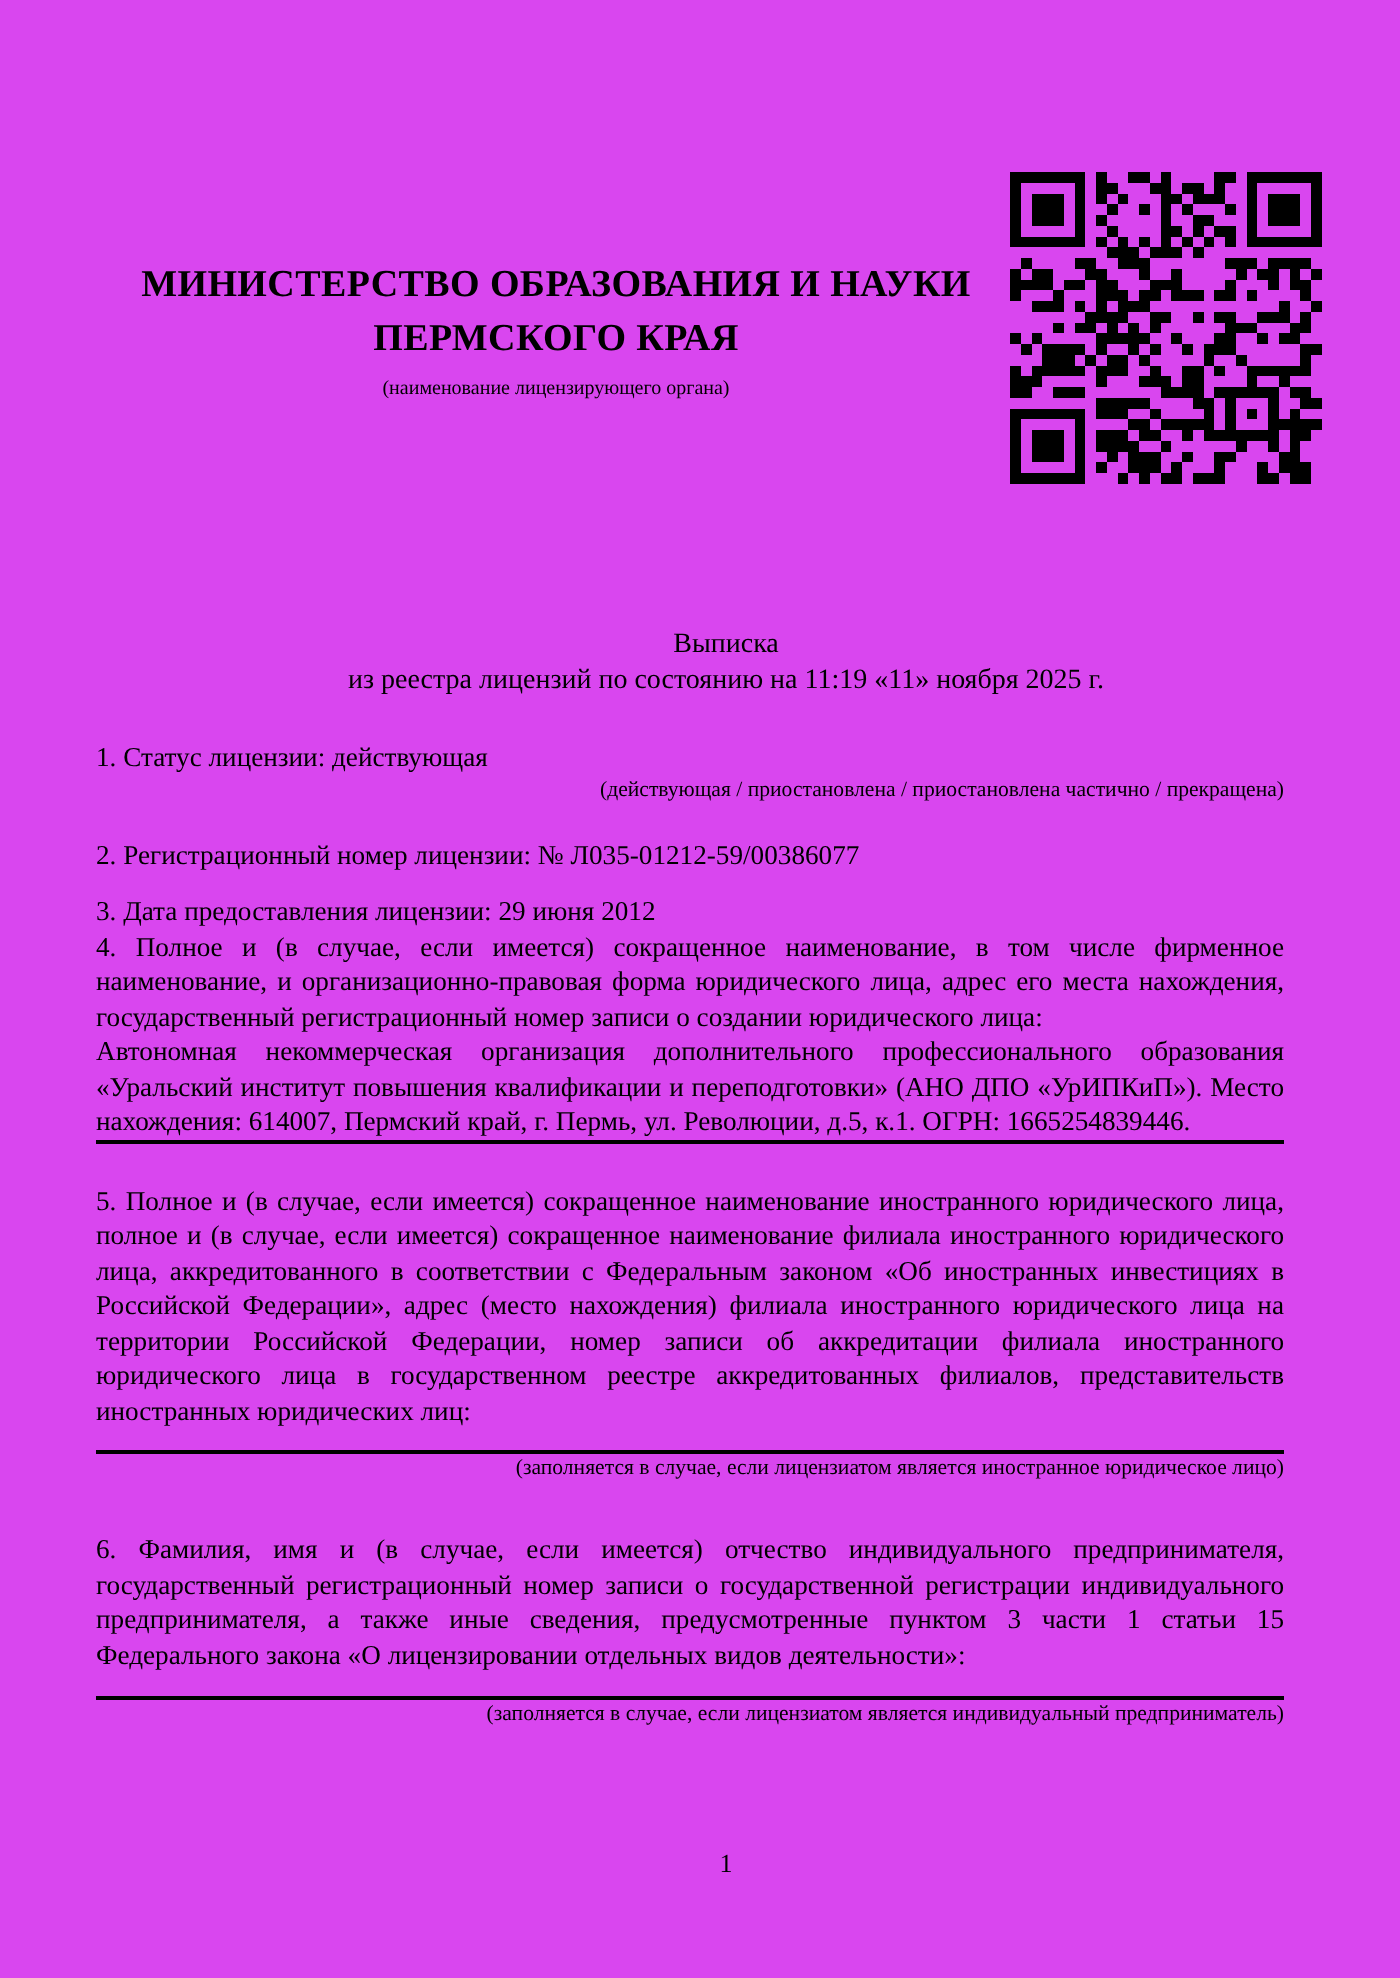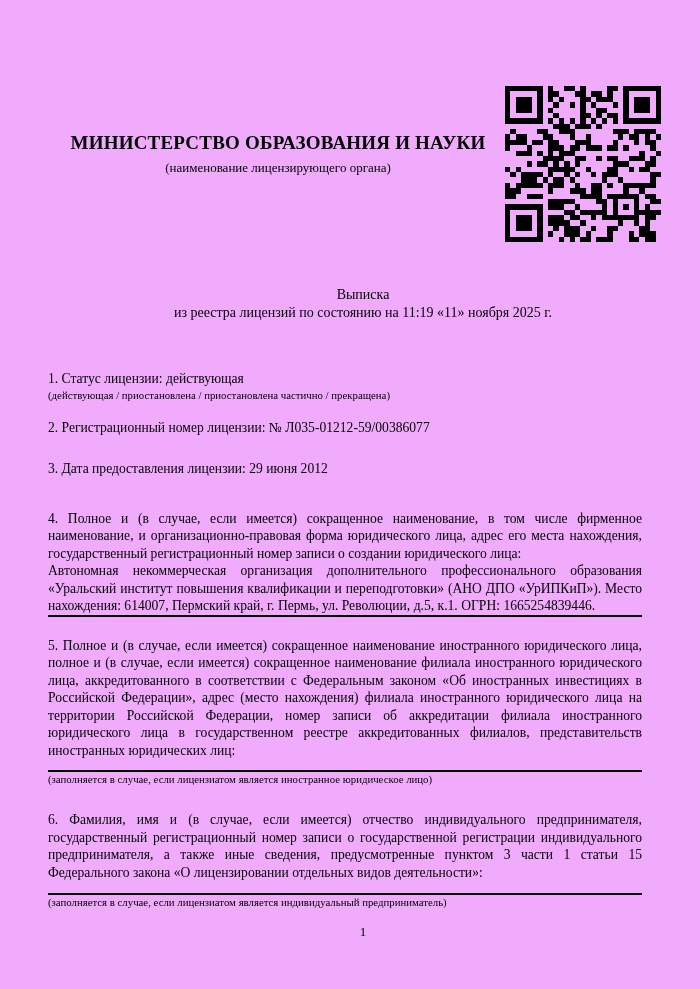--- a/index.html
+++ b/index.html
@@ -1,56 +1,57 @@
 <!DOCTYPE html>
 <html lang="ru"><head>
 <meta charset="utf-8">
 <style>
   html,body{margin:0;padding:0;}
   body{
     width:700px;height:989px;background:#ffffff;color:#000000;
     font-family:"Liberation Serif", serif;position:relative;overflow:hidden;
   }
-  .page{position:absolute;inset:0;background:#f0abfc;font-family:Liberation Serif, serif;}
+  .page{position:absolute;inset:0;background:#d946ef;font-family:Liberation Serif, serif;}
 
   .header-block{position:absolute;left:66px;top:129px;width:424px;text-align:center;}
   .ministry-line{font-weight:bold;font-size:19px;line-height:27px;letter-spacing:0.2px;}
-  .header-caption{font-size:13px;line-height:13px;margin-top:5px;}
+  .header-caption{font-size:10px;line-height:13px;margin-top:5px;}
 
   .qr{position:absolute;left:505px;top:86px;width:156px;height:156px;}
   .qr svg{width:100%;height:100%;display:block;}
 
-  .title-block{position:absolute;left:66px;top:286px;width:594px;text-align:center;
+  .title-block{position:absolute;left:66px;top:314px;width:594px;text-align:center;
     font-size:14px;line-height:18px;}
 
   .content{position:absolute;left:48px;top:370px;width:594px;font-size:13.6px;line-height:17.5px;}
   .para{text-align:justify;margin:0;}
   .simple{text-align:left;margin:0;}
-  .field-caption{font-size:10.8px;line-height:13px;text-align:left;margin-top:1px;}
+  .field-caption{font-size:10.8px;line-height:13px;text-align:right;margin-top:1px;}
   .rule{border-top:2px solid #000;height:0;}
 
   .mt-i2{margin-top:17px;}
-  .mt-i3{margin-top:24px;}
-  .mt-i4{margin-top:32px;}
+  .mt-i3{margin-top:11px;}
+  .mt-i4{margin-top:0;}
   .mt-i5{margin-top:20px;}
   .mt-i6{margin-top:25px;}
   .mt-i7{margin-top:28px;}
   .rule-gap-5{margin-top:11px;}
   .rule-gap-6{margin-top:12px;}
 
   .page-number{position:absolute;left:66px;top:924px;width:594px;text-align:center;
     font-size:13px;line-height:16px;}
 </style>
 </head>
 <body>
 
 <div class="page">
 
   <div class="header-block">
     <div class="ministry-line">МИНИСТЕРСТВО ОБРАЗОВАНИЯ И НАУКИ</div>
+    <div class="ministry-line">ПЕРМСКОГО КРАЯ</div>
     <div class="header-caption">(наименование лицензирующего органа)</div>
   </div>
 
   <div class="qr">
     <svg id="qr-svg" viewBox="0 0 29 29" shape-rendering="crispEdges" fill="#000000" xmlns="http://www.w3.org/2000/svg">
         <rect x="0" y="0" width="1" height="1"></rect>
         <rect x="1" y="0" width="1" height="1"></rect>
         <rect x="2" y="0" width="1" height="1"></rect>
         <rect x="3" y="0" width="1" height="1"></rect>
         <rect x="4" y="0" width="1" height="1"></rect>

